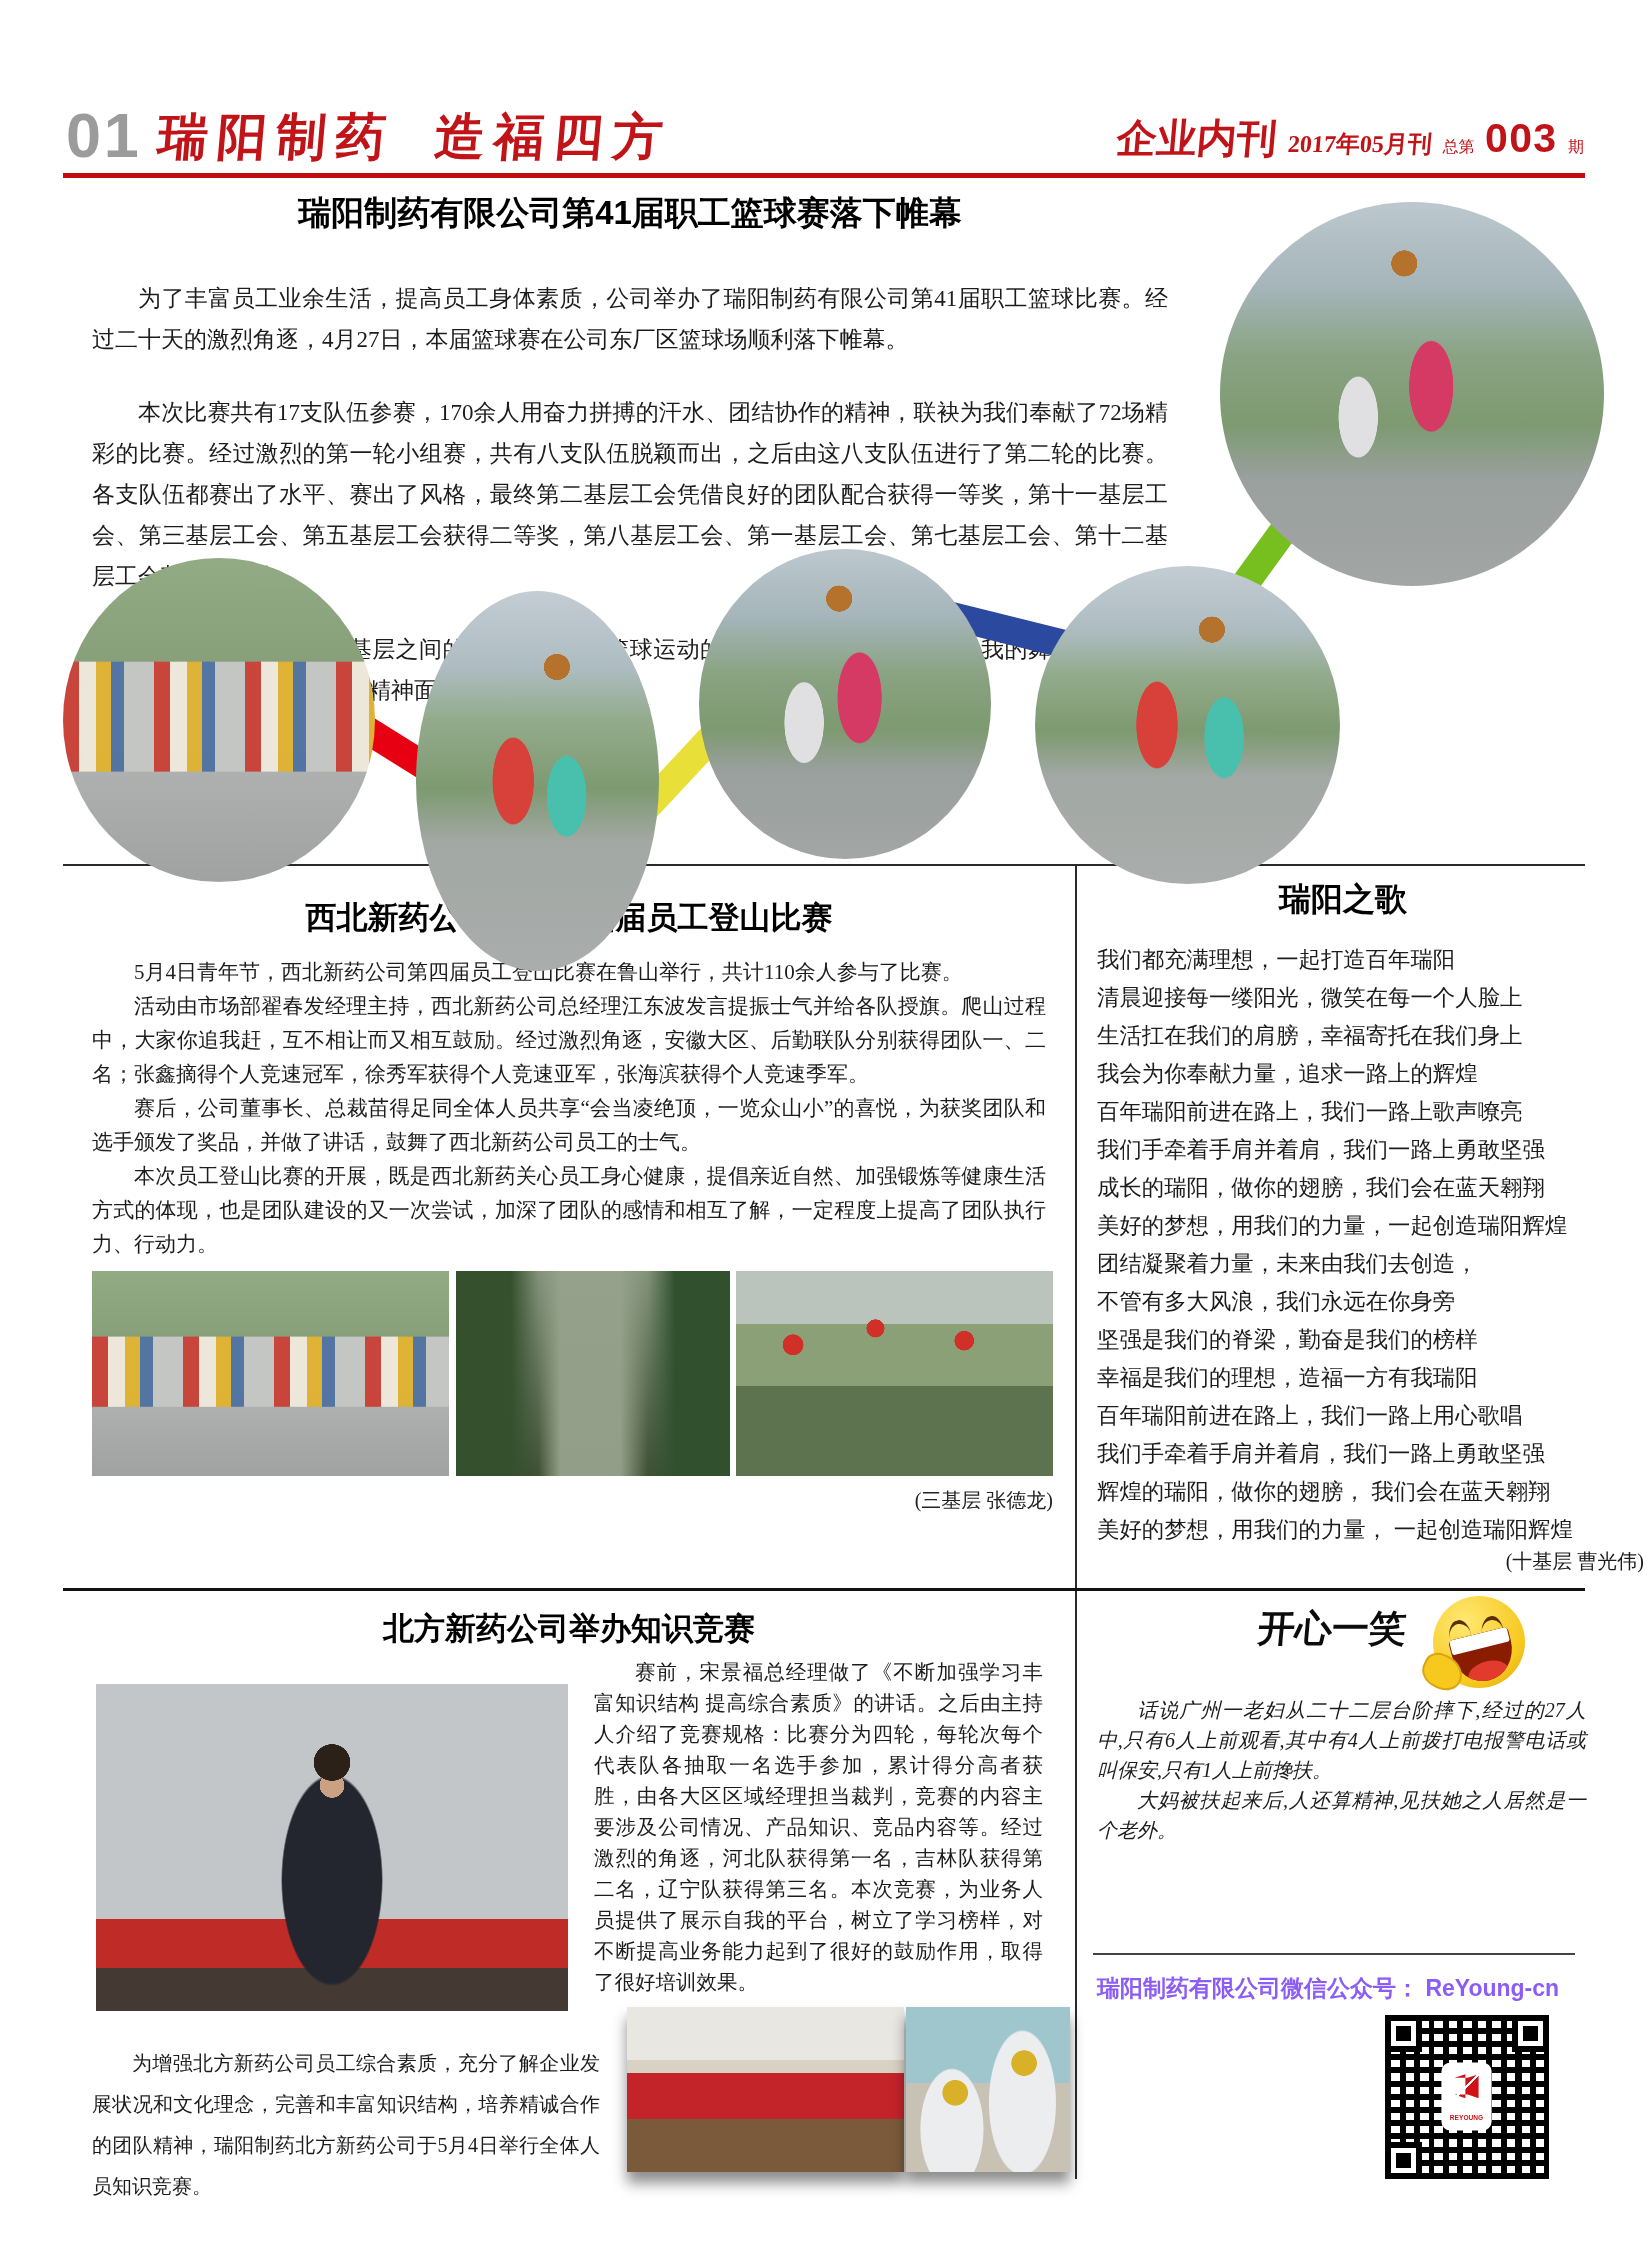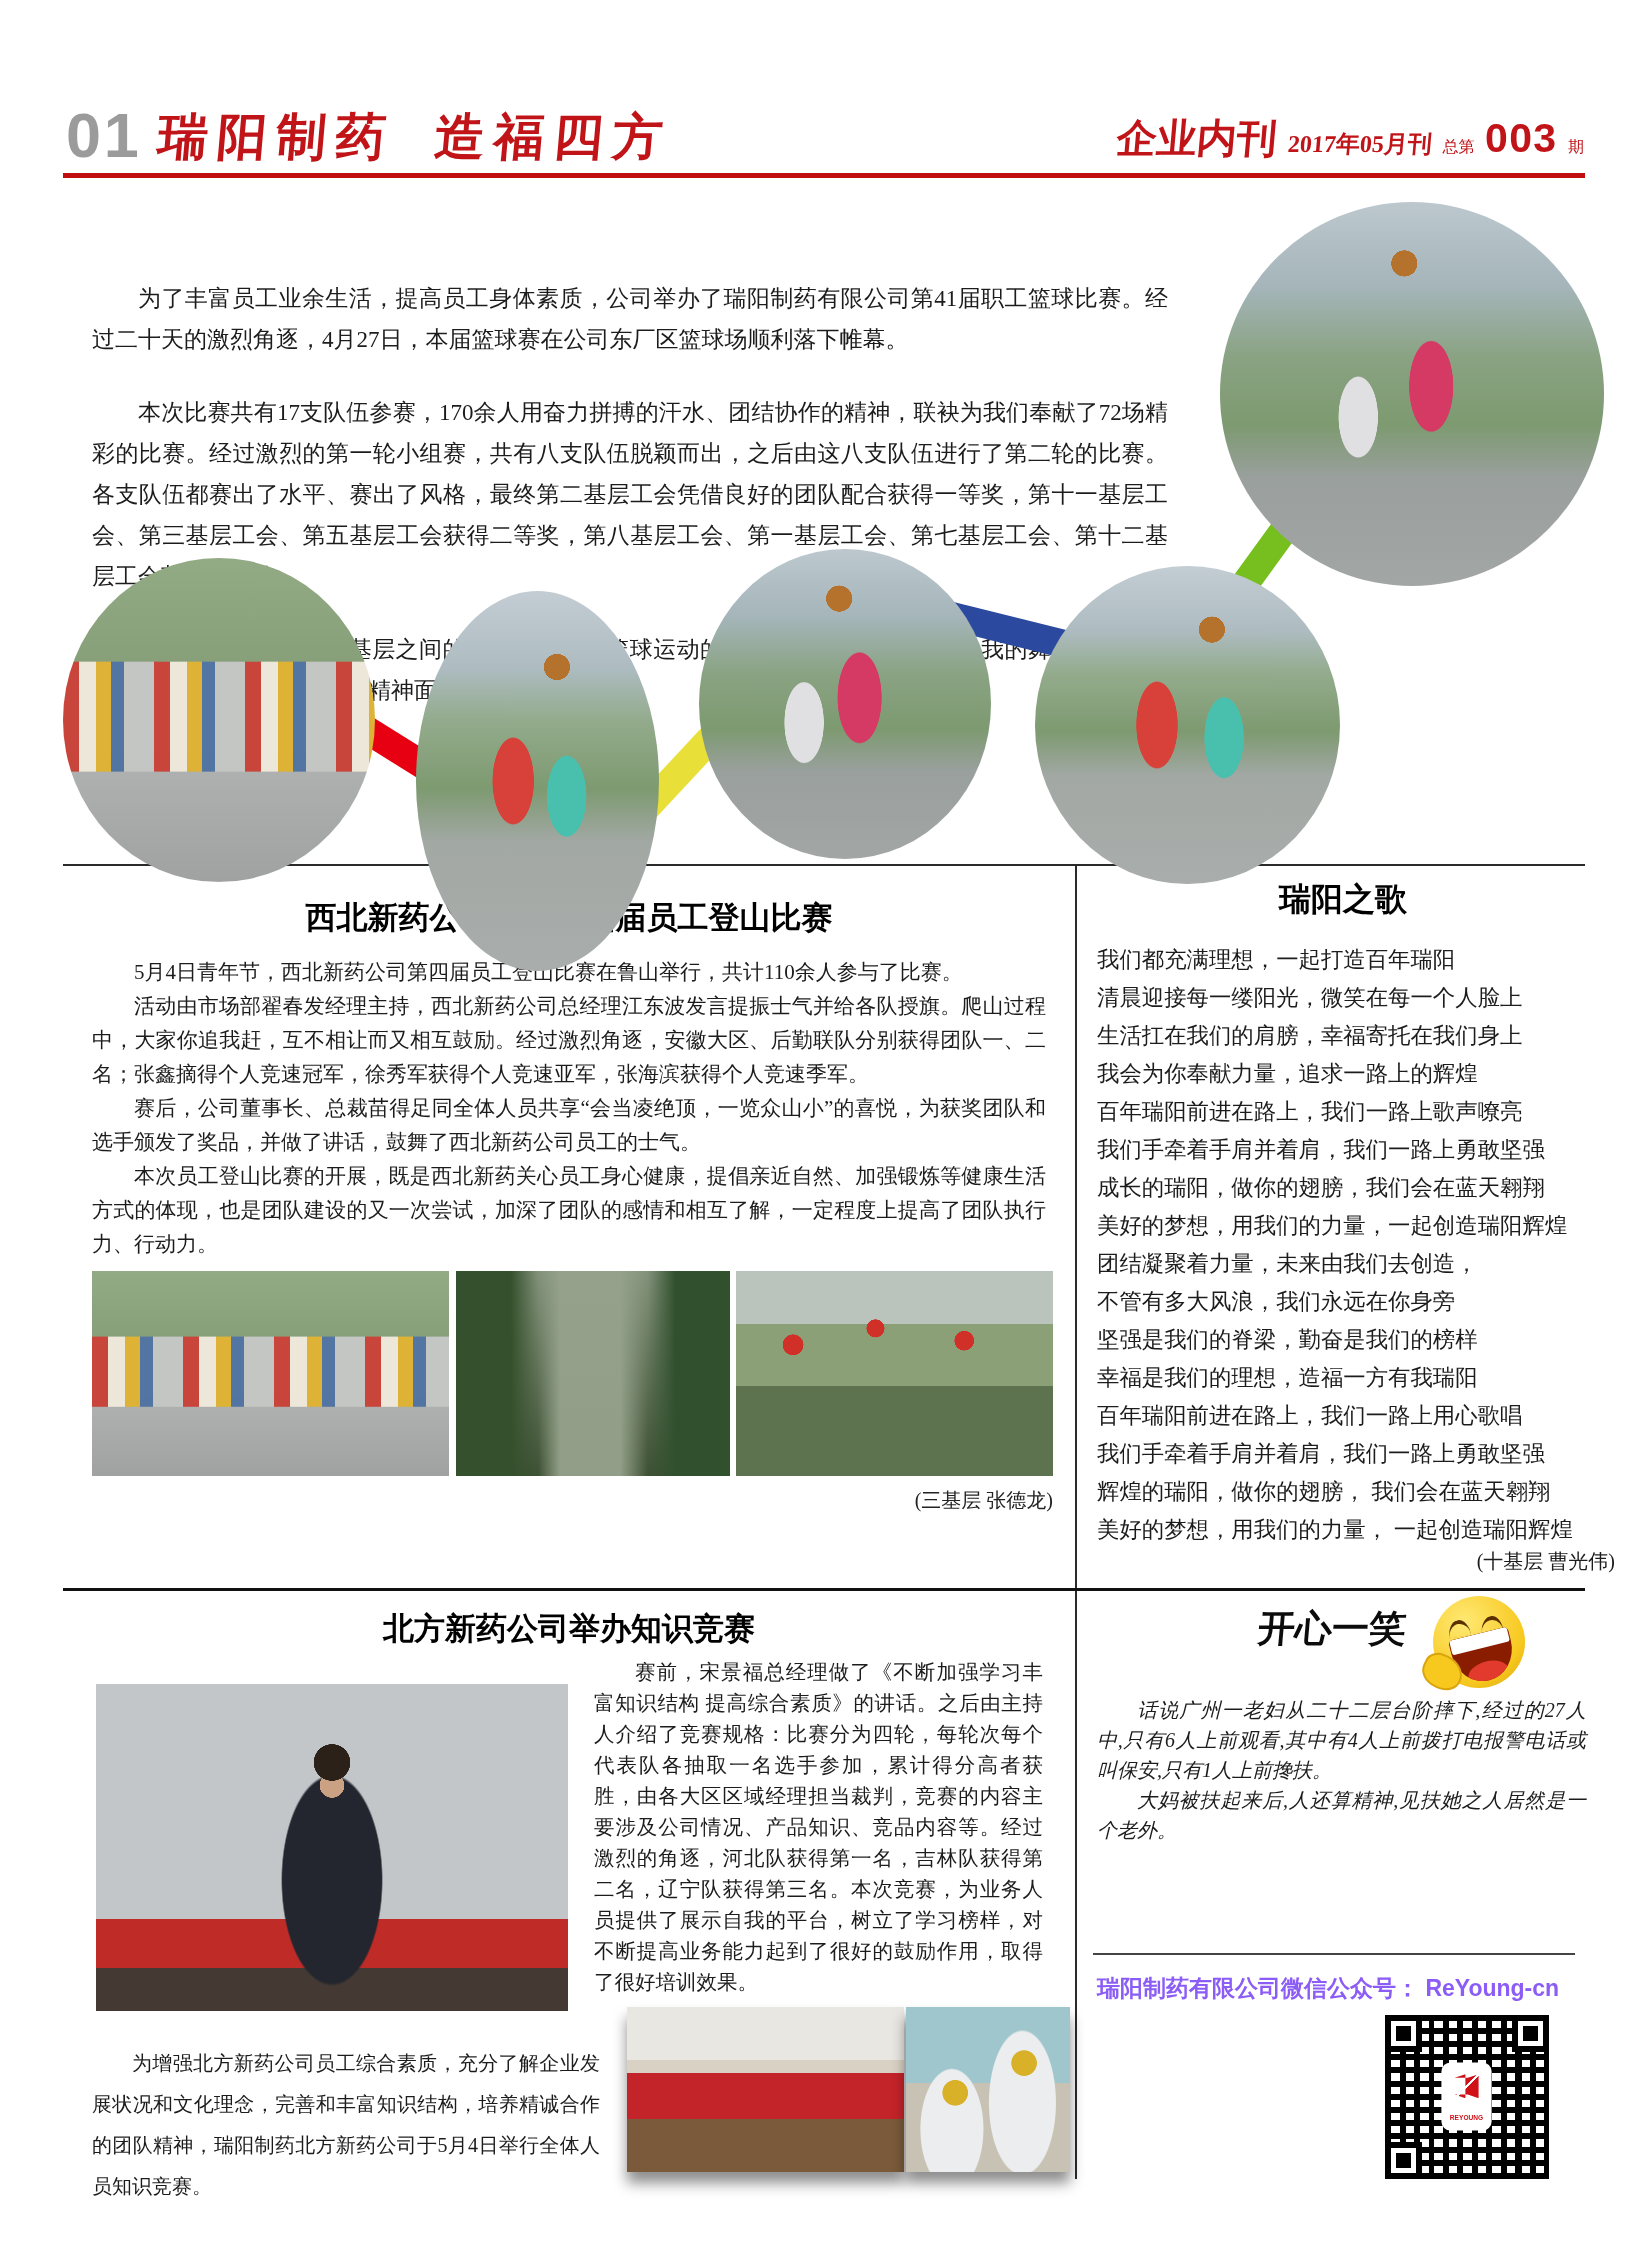--- a/index.html
+++ b/index.html
@@ -78,21 +78,21 @@
   .shadowed{box-shadow:0 10.6px 13.2px rgba(0,0,0,.45);}
   
   .a2-title{left:92px;top:897px;width:954px;font-size:31px;}
   .a2-text{left:92px;top:955px;width:954px;}
   .a2-text p{font-size:21px;line-height:34px;}
   .a2-caption{left:92px;top:1487px;width:961px;text-align:right;font-size:20px;color:#222;}
   
   .song-title{left:1097px;top:878px;width:492px;font-size:32px;text-align:center;}
   .song-lines{left:1097px;top:941px;width:492px;}
   .song-lines div{font-size:22.4px;line-height:38px;white-space:nowrap;}
-  .song-credit{left:1123px;top:1548px;width:492px;text-align:right;font-size:20px;}
+  .song-credit{left:1152px;top:1548px;width:492px;text-align:right;font-size:20px;}
   
   .joke-title{left:1258px;top:1604px;font-size:37px;color:#0c0c0c;}
   .joke-text{left:1097px;top:1695px;width:489px;font-style:italic;}
   .joke-text p{font-size:20px;line-height:30px;}
   
   .emoji{left:1433px;top:1596px;width:92px;height:92px;border-radius:50%;z-index:3;
          background:radial-gradient(circle at 34% 28%,#ffe873,#f7c81e 68%,#d9a40e);}
   .emoji .eye{position:absolute;width:22.4px;height:13.2px;border-top:4.6px solid #5a3000;border-radius:50% 50% 0 0/100% 100% 0 0;}
   .emoji .eye.l{left:14.5px;top:24px;transform:rotate(-10deg);}
   .emoji .eye.r{left:48px;top:20px;transform:rotate(-4deg);}
@@ -135,20 +135,21 @@
   <div class="abs brand calli">瑞阳制药 造福四方</div>
   <div class="abs masthead">
     <span class="m-big calli">企业内刊</span>
     <span class="m-date calli">2017年05月刊</span>
     <span class="m-small sans">总第</span>
     <span class="m-no">003</span>
     <span class="m-small sans">期</span>
   </div>
   <div class="abs redrule"></div>
 
+  <h1 class="abs a1-title sans center">瑞阳制药有限公司第41届职工篮球赛落下帷幕</h1>
   <div class="abs a1-text justify">
     <p>为了丰富员工业余生活，提高员工身体素质，公司举办了瑞阳制药有限公司第41届职工篮球比赛。经过二十天的激烈角逐，4月27日，本届篮球赛在公司东厂区篮球场顺利落下帷幕。</p>
     <p>本次比赛共有17支队伍参赛，170余人用奋力拼搏的汗水、团结协作的精神，联袂为我们奉献了72场精彩的比赛。经过激烈的第一轮小组赛，共有八支队伍脱颖而出，之后由这八支队伍进行了第二轮的比赛。各支队伍都赛出了水平、赛出了风格，最终第二基层工会凭借良好的团队配合获得一等奖，第十一基层工会、第三基层工会、第五基层工会获得二等奖，第八基层工会、第一基层工会、第七基层工会、第十二基层工会获得三等奖。</p>
     <p>本次比赛，增进了各基层之间的交流，给热爱篮球运动的同事们提供了一个展现自我的舞台，展现了瑞阳人拼搏、团结、奋进的精神面貌。</p>
   </div>
 
   <div class="ph circle grad-court2" style="left:1220px;top:202px;width:384px;height:384px;"></div>
   <div class="band band-red"></div>
   <div class="band band-yellow"></div>
   <div class="band band-blue"></div>

